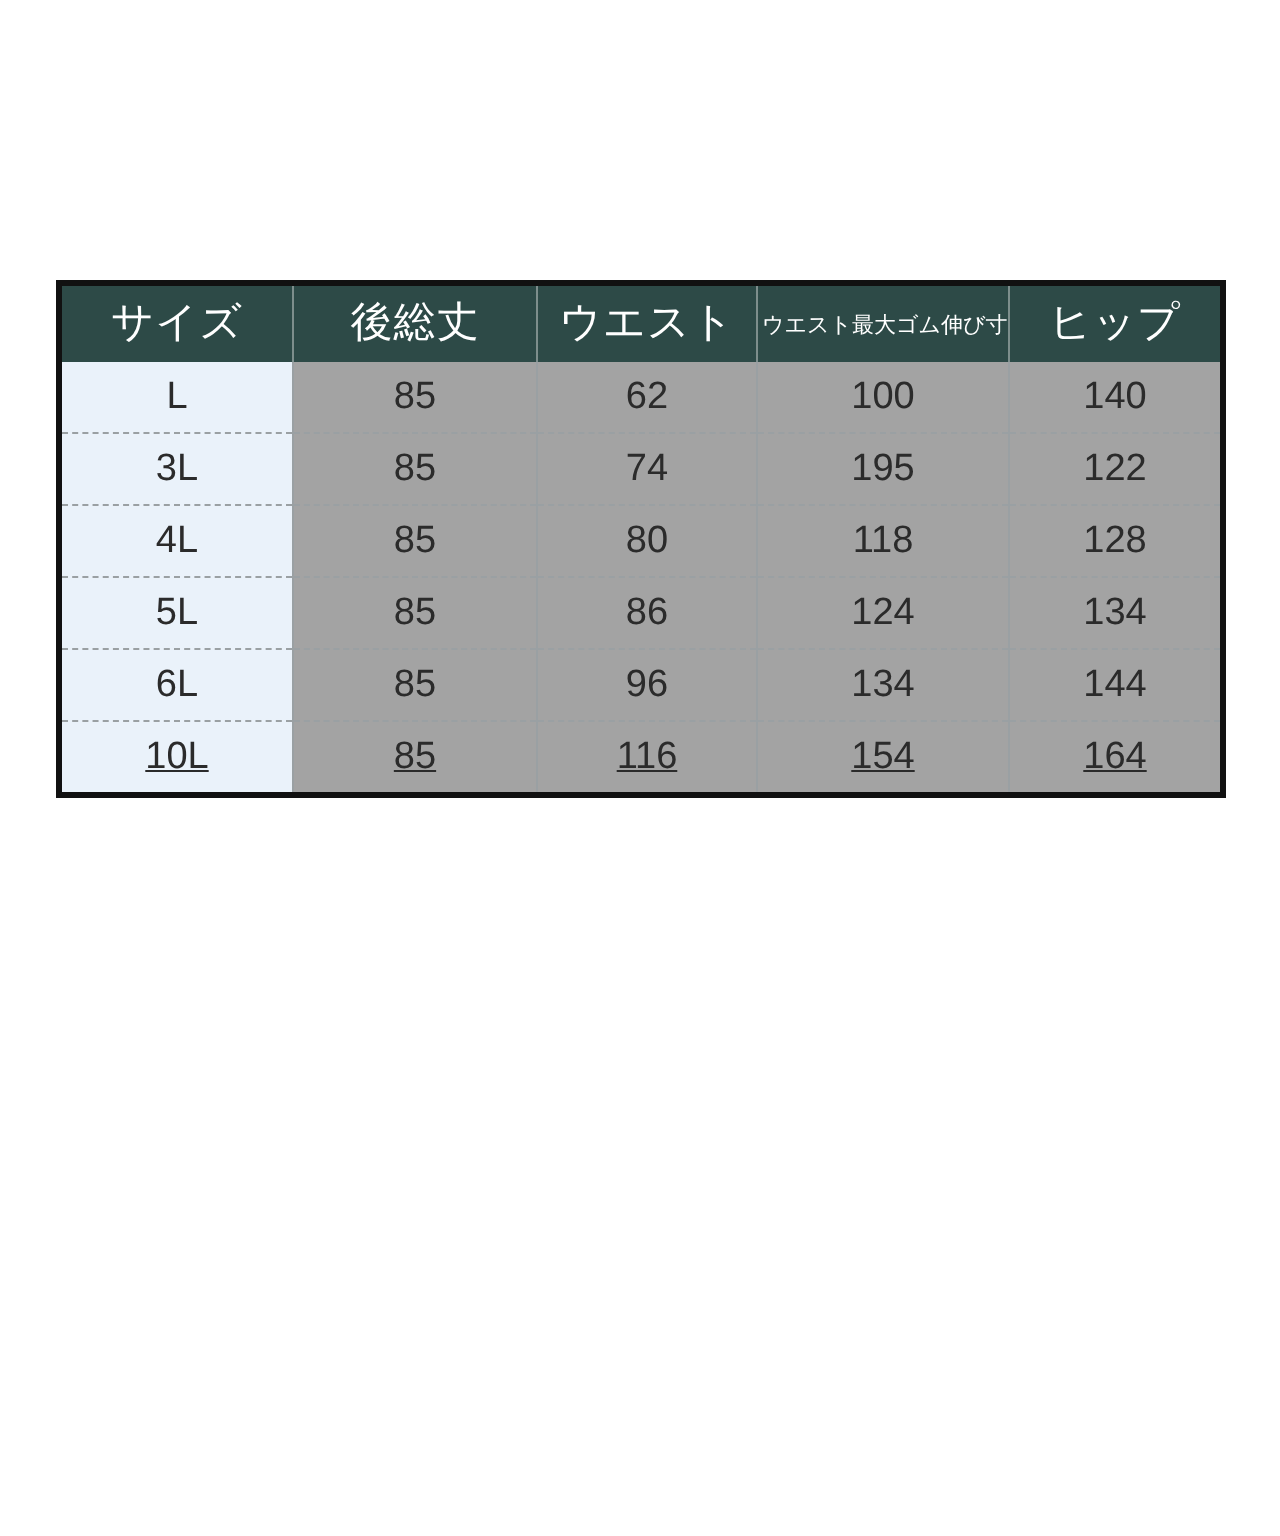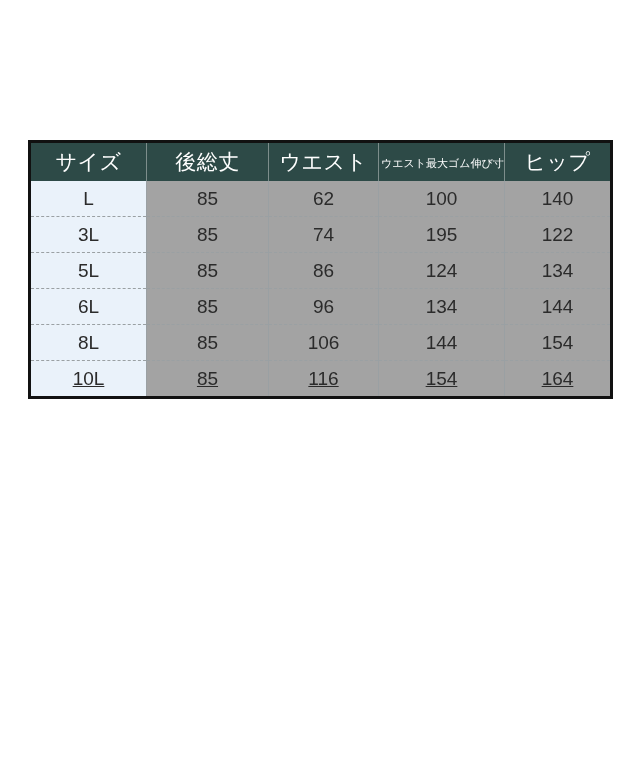--- a/index.html
+++ b/index.html
@@ -118,41 +118,41 @@
             <td>140</td>
           </tr>
           <tr>
             <td class="size-col">3L</td>
             <td>85</td>
             <td>74</td>
             <td>195</td>
             <td>122</td>
           </tr>
           <tr>
+            <td class="size-col">4L</td>
+            <td>85</td>
+            <td>80</td>
+            <td>118</td>
+            <td>128</td>
+          </tr>
+          <tr>
             <td class="size-col">5L</td>
             <td>85</td>
             <td>86</td>
             <td>124</td>
             <td>134</td>
           </tr>
           <tr>
             <td class="size-col">6L</td>
             <td>85</td>
             <td>96</td>
             <td>134</td>
             <td>144</td>
           </tr>
           <tr>
-            <td class="size-col">8L</td>
-            <td>85</td>
-            <td>106</td>
-            <td>144</td>
-            <td>154</td>
-          </tr>
-          <tr>
             <td class="size-col">10L</td>
             <td>85</td>
             <td>116</td>
             <td>154</td>
             <td>164</td>
           </tr>
         </tbody>
     </table>
   </div>
 </div>

